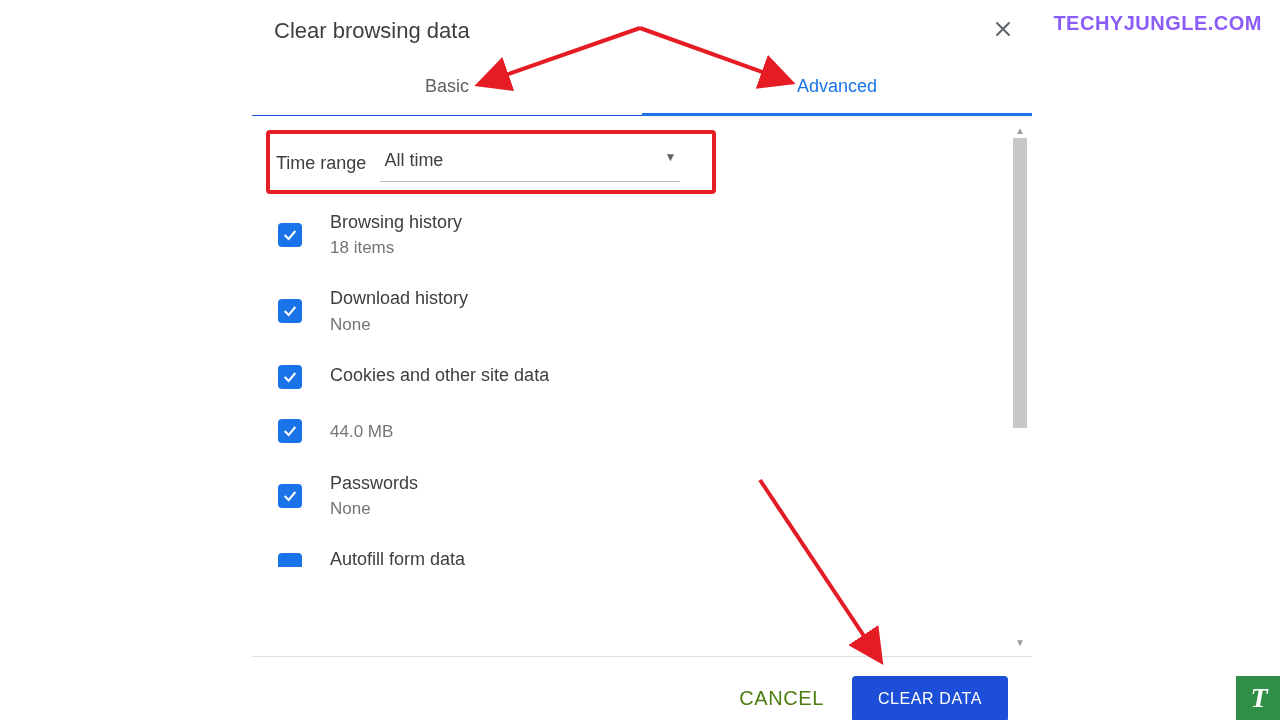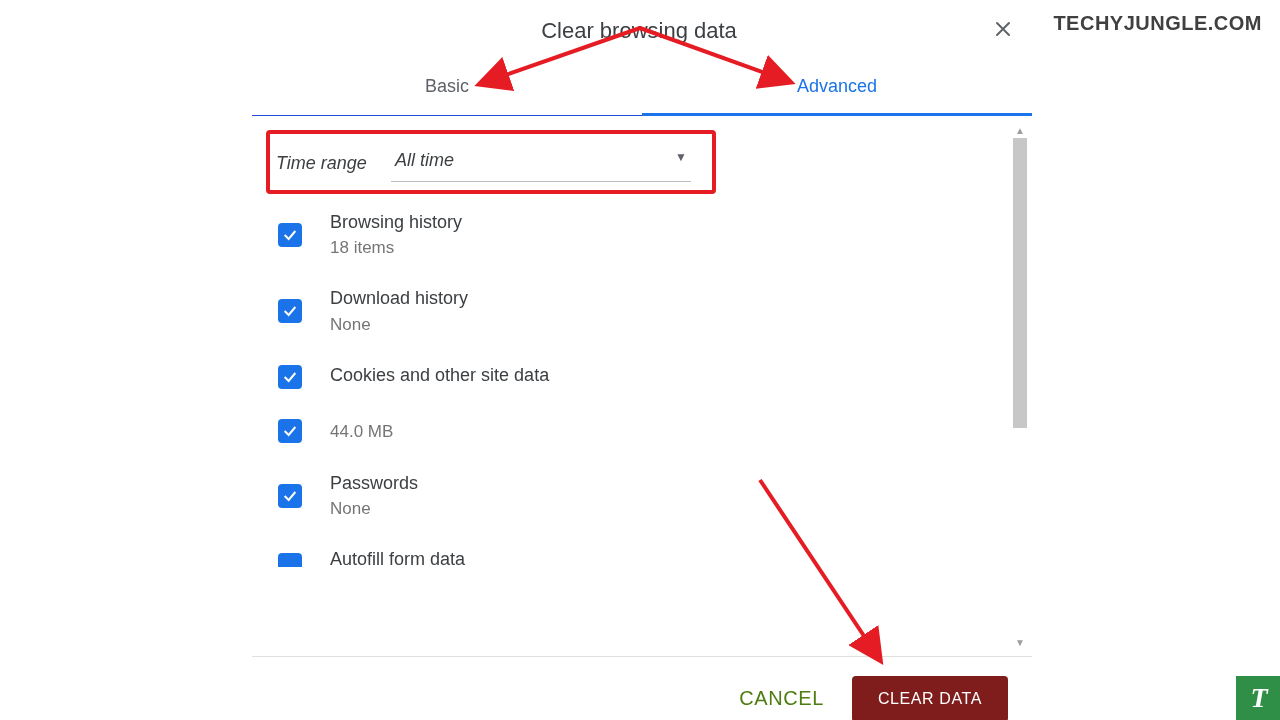--- a/index.html
+++ b/index.html
@@ -1,66 +1,66 @@
 <!DOCTYPE html>
 <html><head>
 <meta charset="utf-8">
 <style>
   * { box-sizing: border-box; }
   html, body { margin:0; padding:0; width:1280px; height:720px; background:#fff; font-family: Arial, Roboto, "Segoe UI", sans-serif; color:#202124; }
   .stage { position:relative; width:1280px; height:720px; overflow:hidden; }
 
   
-  .watermark { position:absolute; top:12px; right:18px; font-weight:600; font-size:20px; letter-spacing:0.5px; color:#404040; }
+  .watermark { position:absolute; top:12px; right:18px; font-weight:600; font-size:20px; letter-spacing:0.5px; color:#8b5cf6; }
 
   
   .logo-badge { position:absolute; right:0; bottom:0; width:44px; height:44px; background:#2f8f47; display:flex; align-items:center; justify-content:center; }
   .logo-badge span { color:#fff; font-style:italic; font-weight:700; font-size:28px; font-family: "Times New Roman", serif; letter-spacing:-2px; }
 
   
   .dialog { position:absolute; left:252px; top:0; width:780px; height:720px; background:#fff; }
-  .dialog-head { position:relative; padding:18px 28px 10px 22px;text-align:center; }
+  .dialog-head { position:relative; padding:18px 28px 10px 22px; }
   .dialog-title { font-size:22px; color:#3c4043; font-weight:500; }
   .close-btn { position:absolute; top:8px; right:8px; width:42px; height:42px; display:flex; align-items:center; justify-content:center; cursor:pointer; color:#5f6368; }
   .close-btn svg { width:18px; height:18px; }
 
   
   .tabs { display:flex; border-bottom:1px solid #1d4ed8; }
   .tab { flex:1; text-align:center; padding:22px 0 18px 0; font-size:18px; color:#5f6368; cursor:pointer; position:relative; }
   .tab.active { color:#1a73e8; }
   .tab.active::after { content:""; position:absolute; left:0; right:0; bottom:-1px; height:3px; background:#1a73e8; }
 
   
   .body-wrap { position:relative; height:540px; }
   .body-scroll { position:absolute; inset:0; padding:10px 32px 10px 22px; overflow:hidden; }
   .fake-scrollbar { position:absolute; top:6px; right:4px; width:16px; bottom:6px; }
   .fake-scroll-up, .fake-scroll-down { width:16px; height:16px; display:flex; align-items:center; justify-content:center; color:#9e9e9e; font-size:10px; }
   .fake-scroll-track { position:absolute; top:16px; bottom:16px; left:0; width:16px; }
   .fake-scroll-thumb { position:absolute; top:0; left:1px; width:14px; height:290px; background:#c7c7c7; border-radius:0px; }
 
   
-  .time-row { display:flex; align-items:center; gap:24px; padding:18px 12px 18px 2px;font-style:italic; }
+  .time-row { display:flex; align-items:center; gap:14px; padding:18px 12px 18px 2px; }
   .time-label { font-size:18px; color:#3c4043; }
   .time-select { display:flex; align-items:flex-start; justify-content:space-between; width:300px; border-bottom:1px solid #bdbdbd; padding:6px 4px 10px 4px; font-size:18px; color:#3c4043; cursor:pointer; }
   .time-select .arrow { color:#5f6368; font-size:12px; }
   .highlight-box { position:absolute; border:4px solid #e51c23; border-radius:4px; pointer-events:none; }
 
   
   .opt { display:flex; align-items:center; gap:28px; padding:10px 4px 18px 4px; }
   .opt.cut { padding-bottom:0; max-height:34px; overflow:hidden; }
   .chk { flex:0 0 24px; width:24px; height:24px; border-radius:4px; background:#1a73e8; display:flex; align-items:center; justify-content:center; margin-top:2px; cursor:pointer; }
   .chk svg { width:16px; height:16px; stroke:#fff; stroke-width:3; fill:none; }
   .opt-texts .t1 { font-size:18px; color:#3c4043; line-height:1.35; }
   .opt-texts .t2 { font-size:17px; color:#757575; margin-top:4px; }
 
   
   .footer-divider { height:1px; background:#e0e0e0; }
   .footer { display:flex; justify-content:flex-end; align-items:center; gap:10px; padding:18px 24px 10px 24px; }
   .btn-flat { background:transparent; border:none; padding:12px 18px; font-size:20px; letter-spacing:0.6px; color:#4d7c0f; cursor:pointer; }
-  .btn-primary { background:#7f1d1d; border:none; color:#fff; padding:14px 26px; font-size:16px; letter-spacing:0.6px; border-radius:4px; cursor:pointer; }
+  .btn-primary { background:#1d4ed8; border:none; color:#fff; padding:14px 26px; font-size:16px; letter-spacing:0.6px; border-radius:4px; cursor:pointer; }
 
   
   svg.annot { position:absolute; left:0; top:0; width:1280px; height:720px; pointer-events:none; }
 </style>
 </head>
 <body>
 
 <div class="stage">
 
   <div class="watermark">TECHYJUNGLE.COM</div>

